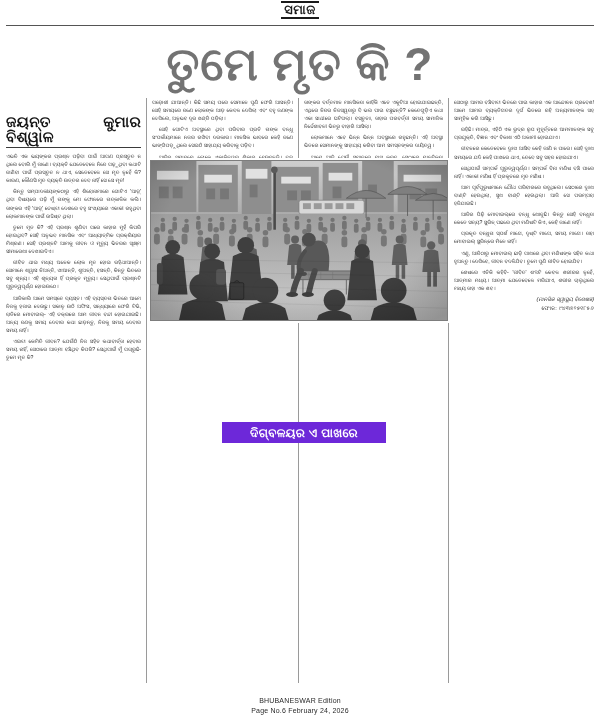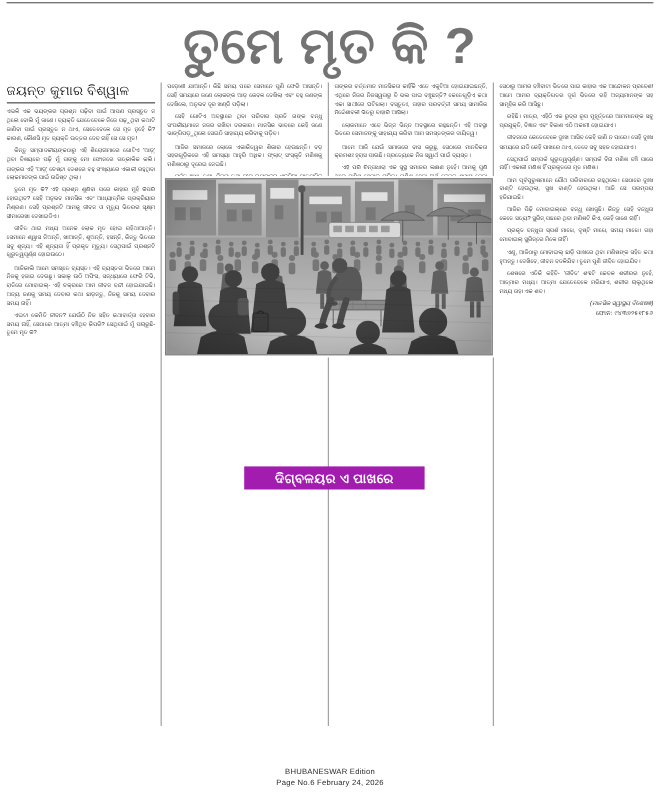--- a/index.html
+++ b/index.html
@@ -67,25 +67,25 @@
     text-align:justify;
     color:#1d1d1d;
     overflow:hidden;
   }
   .col-1{width:140px;padding-right:5px;}
   .col-2{width:152px;padding:0 5px;border-left:1px solid #9a9a9a;}
   .col-3{width:150px;padding:0 5px;border-left:1px solid #9a9a9a;}
   .col-4{width:146px;padding-left:5px;border-left:1px solid #9a9a9a;}
 
   .byline{
-    font-size:12px;
-    font-weight:normal;
+    font-size:15px;
+    font-weight:bold;
     line-height:15px;
     color:#141414;
-    margin:0 0 3px 0;
+    margin:16px 0 3px 0;
     letter-spacing:.2px;
   }
   .byline-rule{
     border-top:1px solid #3a3a3a;
     margin-bottom:4px;
   }
   .para{margin:0 0 3px 0;}
   .para.ind{text-indent:7px;}
 
   
@@ -106,21 +106,21 @@
     border:1px solid #7d7d7d;
     box-sizing:border-box;
   }
   .photo svg{display:block;width:100%;height:100%;}
 
   
   .subbar{
     position:absolute;
     left:222px;top:422px;
     width:164px;height:21px;
-    background:#a21caf;
+    background:#6d28d9;
     color:#fff;
     display:flex;align-items:center;justify-content:center;
     font-size:12px;
     font-weight:bold;
     letter-spacing:.3px;
     z-index:5;
     white-space:nowrap;
   }
 
   
@@ -149,20 +149,23 @@
     color:#2a2a2a;
     font-family:"Liberation Sans", sans-serif;
   }
   .footer div{letter-spacing:.2px;}
 </style>
 </head>
 <body>
 
 <div class="page">
 
+  <div class="masthead">
+    <div class="masthead-logo">ସମାଜ</div>
+  </div>
   <div class="rule-top"></div>
 
   <div class="headline">ତୁମେ ମୃତ କି ?</div>
 
   <div class="cols">
 
     <div class="col col-1">
       <div class="byline">ଜୟନ୍ତ କୁମାର ବିଶ୍ୱାଳ</div>
       <div class="byline-rule"></div>
       <p class="para">ଏଭଳି ଏକ ଭୟଙ୍କର ପ୍ରଶ୍ନ ପଢ଼ିବା ପାଇଁ ଆପଣ ପ୍ରସ୍ତୁତ ନ ଥିଲେ ବୋଲି ମୁଁ ଜାଣେ। ବ୍ୟକ୍ତି ଯେତେବେଳେ ନିଜେ ପଢ଼ୁଥିବା କଥାଟି ଜାଣିବା ପାଇଁ ପ୍ରସ୍ତୁତ ନ ଥାଏ, ସେତେବେଳେ ସେ ମୃତ ନୁହେଁ କି? କାରଣ, କୌଣସି ମୃତ ବ୍ୟକ୍ତି ଉତ୍ତର ଦେବ ନାହିଁ ସେ ସେ ମୃତ!</p>

